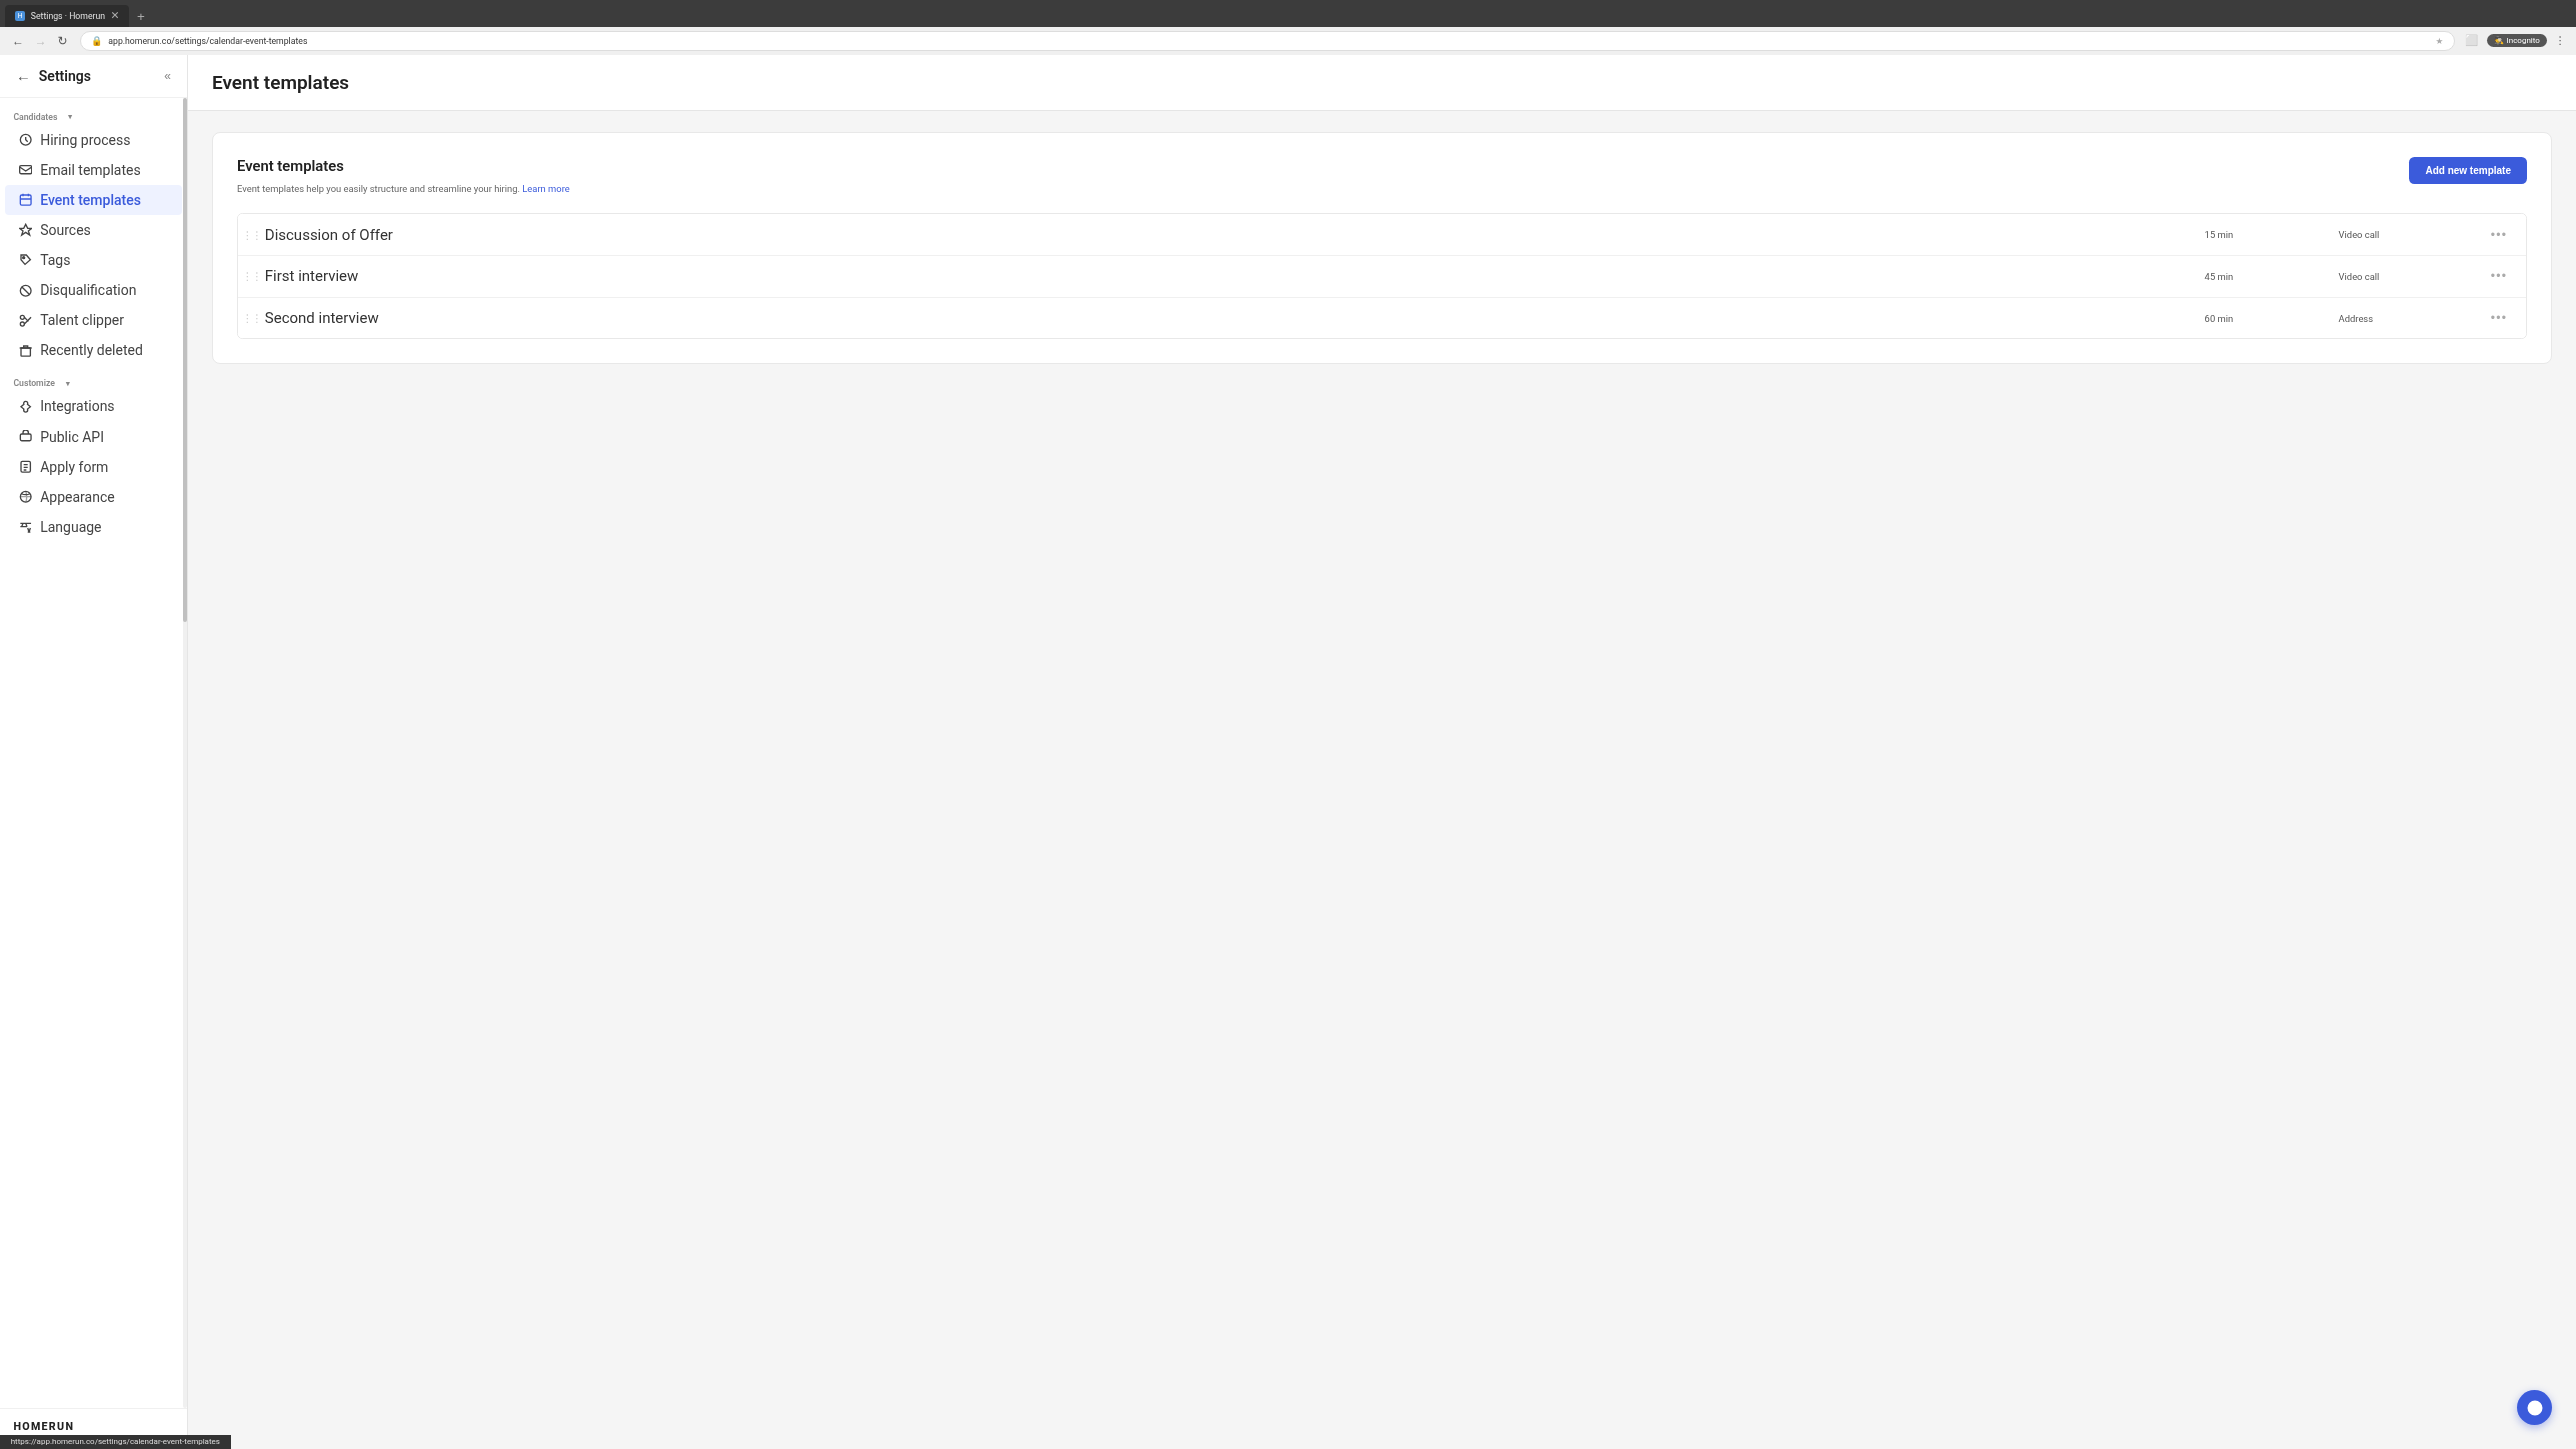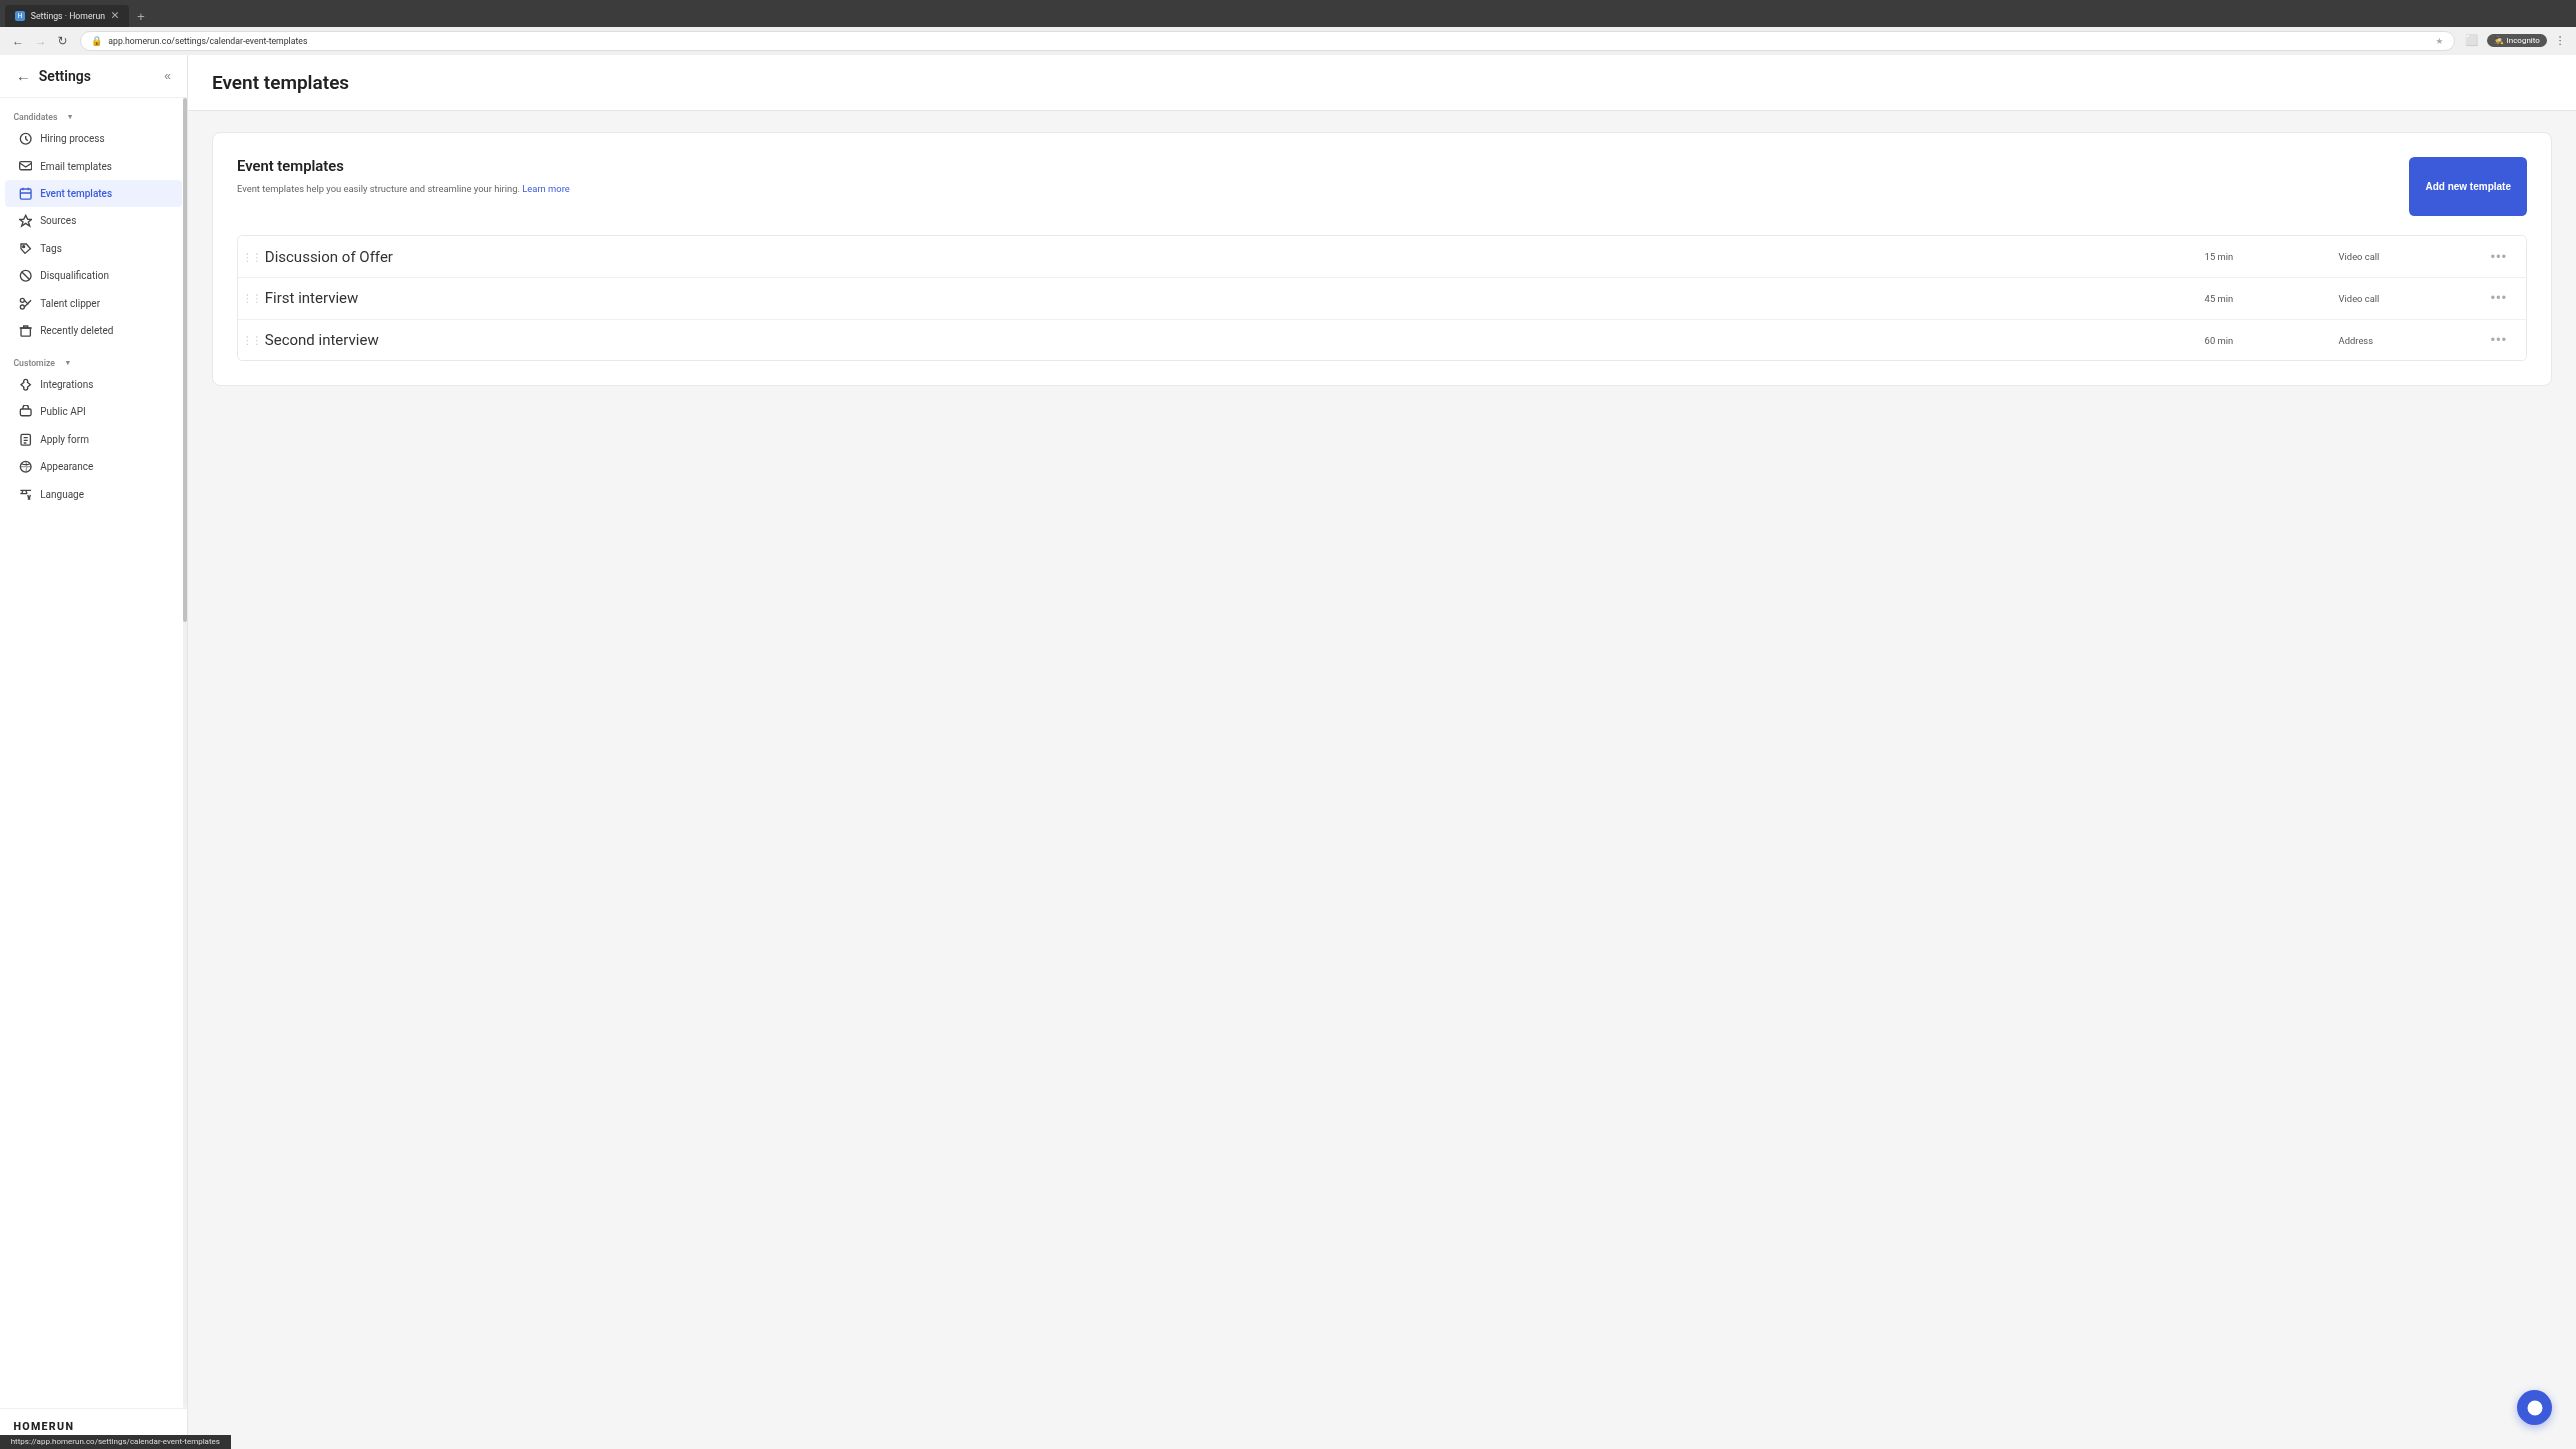--- a/index.html
+++ b/index.html
@@ -32,40 +32,40 @@
     .sidebar-title { font-size: 14px; font-weight: 600; color: #222; }
     .collapse-btn { margin-left: auto; background: none; border: none; cursor: pointer; color: #888; font-size: 12px; }
 
     .sidebar-nav { flex: 1; overflow-y: auto; padding: 8px 0; position: relative; }
     .scroll-track { background: #f0f0f0; width: 4px; height: 100%; border-radius: 2px; position: relative; }
     .scroll-thumb { background: #c0c0c0; width: 4px; border-radius: 2px; position: absolute; top: 0; height: 40%; }
 
     .section-label { padding: 5.4px 13.4px 2.7px; font-size: 8.7px; font-weight: 600; color: #888; display: flex; align-items: center; gap: 11px; }
     .section-label .chevron { font-size: 7.4px; }
 
-    .nav-item { display: flex; align-items: center; gap: 8px; padding: 6.7px 13.4px; cursor: pointer; color: #444; font-size: 10px; border-radius: 4px; margin: 0.7px 5.4px; }
+    .nav-item { display: flex; align-items: center; gap: 8px; padding: 6.7px 13.4px; cursor: pointer; color: #444; font-size: 14px; border-radius: 4px; margin: 0.7px 5.4px; }
     .nav-item.active { background: #eef2ff; color: #3b5bdb; font-weight: 500; }
     .nav-item .nav-icon { width: 13.4px; height: 13.4px; display: flex; align-items: center; justify-content: center; flex-shrink: 0; }
 
     .sidebar-footer { padding: 10.7px 13.4px; border-top: 0.7px solid #f0f0f0; }
     .homerun-logo { font-size: 10.7px; font-weight: 800; letter-spacing: 1.3px; color: #222; text-transform: uppercase; }
 
     
     .main-content { flex: 1; overflow-y: auto; padding: 0; background: #f5f5f5; }
     .page-header { padding: 16px 24px; background: white; border-bottom: 0.7px solid #e5e5e5; }
     .page-title { font-size: 19px; font-weight: 600; color: #222; }
 
     .content-area { padding: 21.5px 24px; }
     .card { background: white; border-radius: 8px; padding: 24px; border: 0.7px solid #e8e8e8; }
     .card-header { display: flex; align-items: flex-start; justify-content: space-between; margin-bottom: 19px; }
     .card-title { font-size: 14.8px; font-weight: 600; color: #222; margin-bottom: 8px; }
     .card-desc { font-size: 9.4px; color: #666; }
     .card-desc a { color: #3b5bdb; text-decoration: none; }
 
-    .add-btn { background: #3b5bdb; color: white; border: none; border-radius: 5.4px; padding: 24px 16px; font-size: 10px; font-weight: 600; cursor: pointer; white-space: nowrap; }
+    .add-btn { background: #3b5bdb; color: white; border: none; border-radius: 5.4px; padding: 8px 16px; font-size: 10px; font-weight: 600; cursor: pointer; white-space: nowrap; }
 
     
     .table-container { border: 0.7px solid #e8e8e8; border-radius: 5.4px; overflow: hidden; }
     .table-header { display: grid; grid-template-columns: 1fr 134px 134px 40px; padding: 9.4px 13.4px; background: #fafafa; border-bottom: 0.7px solid #e8e8e8; }
     .table-header-cell { font-size: 8.7px; font-weight: 600; color: #777; text-transform: none; }
     .table-row { display: grid; grid-template-columns: 1fr 134px 134px 40px; padding: 10.7px 13.4px; border-bottom: 0.7px solid #f0f0f0; align-items: center; background: white; position: relative; }
     .table-row:last-child { border-bottom: none; }
     .row-drag { position: absolute; left: 0; top: 50%; transform: translateY(-50%); color: #ccc; font-size: 10.7px; padding: 0 4px; cursor: grab; }
     .row-drag::before { content: '⋮⋮'; letter-spacing: -1.3px; }
     .cell-name { padding-left: 13.4px; font-size: 15px; color: #333; }

